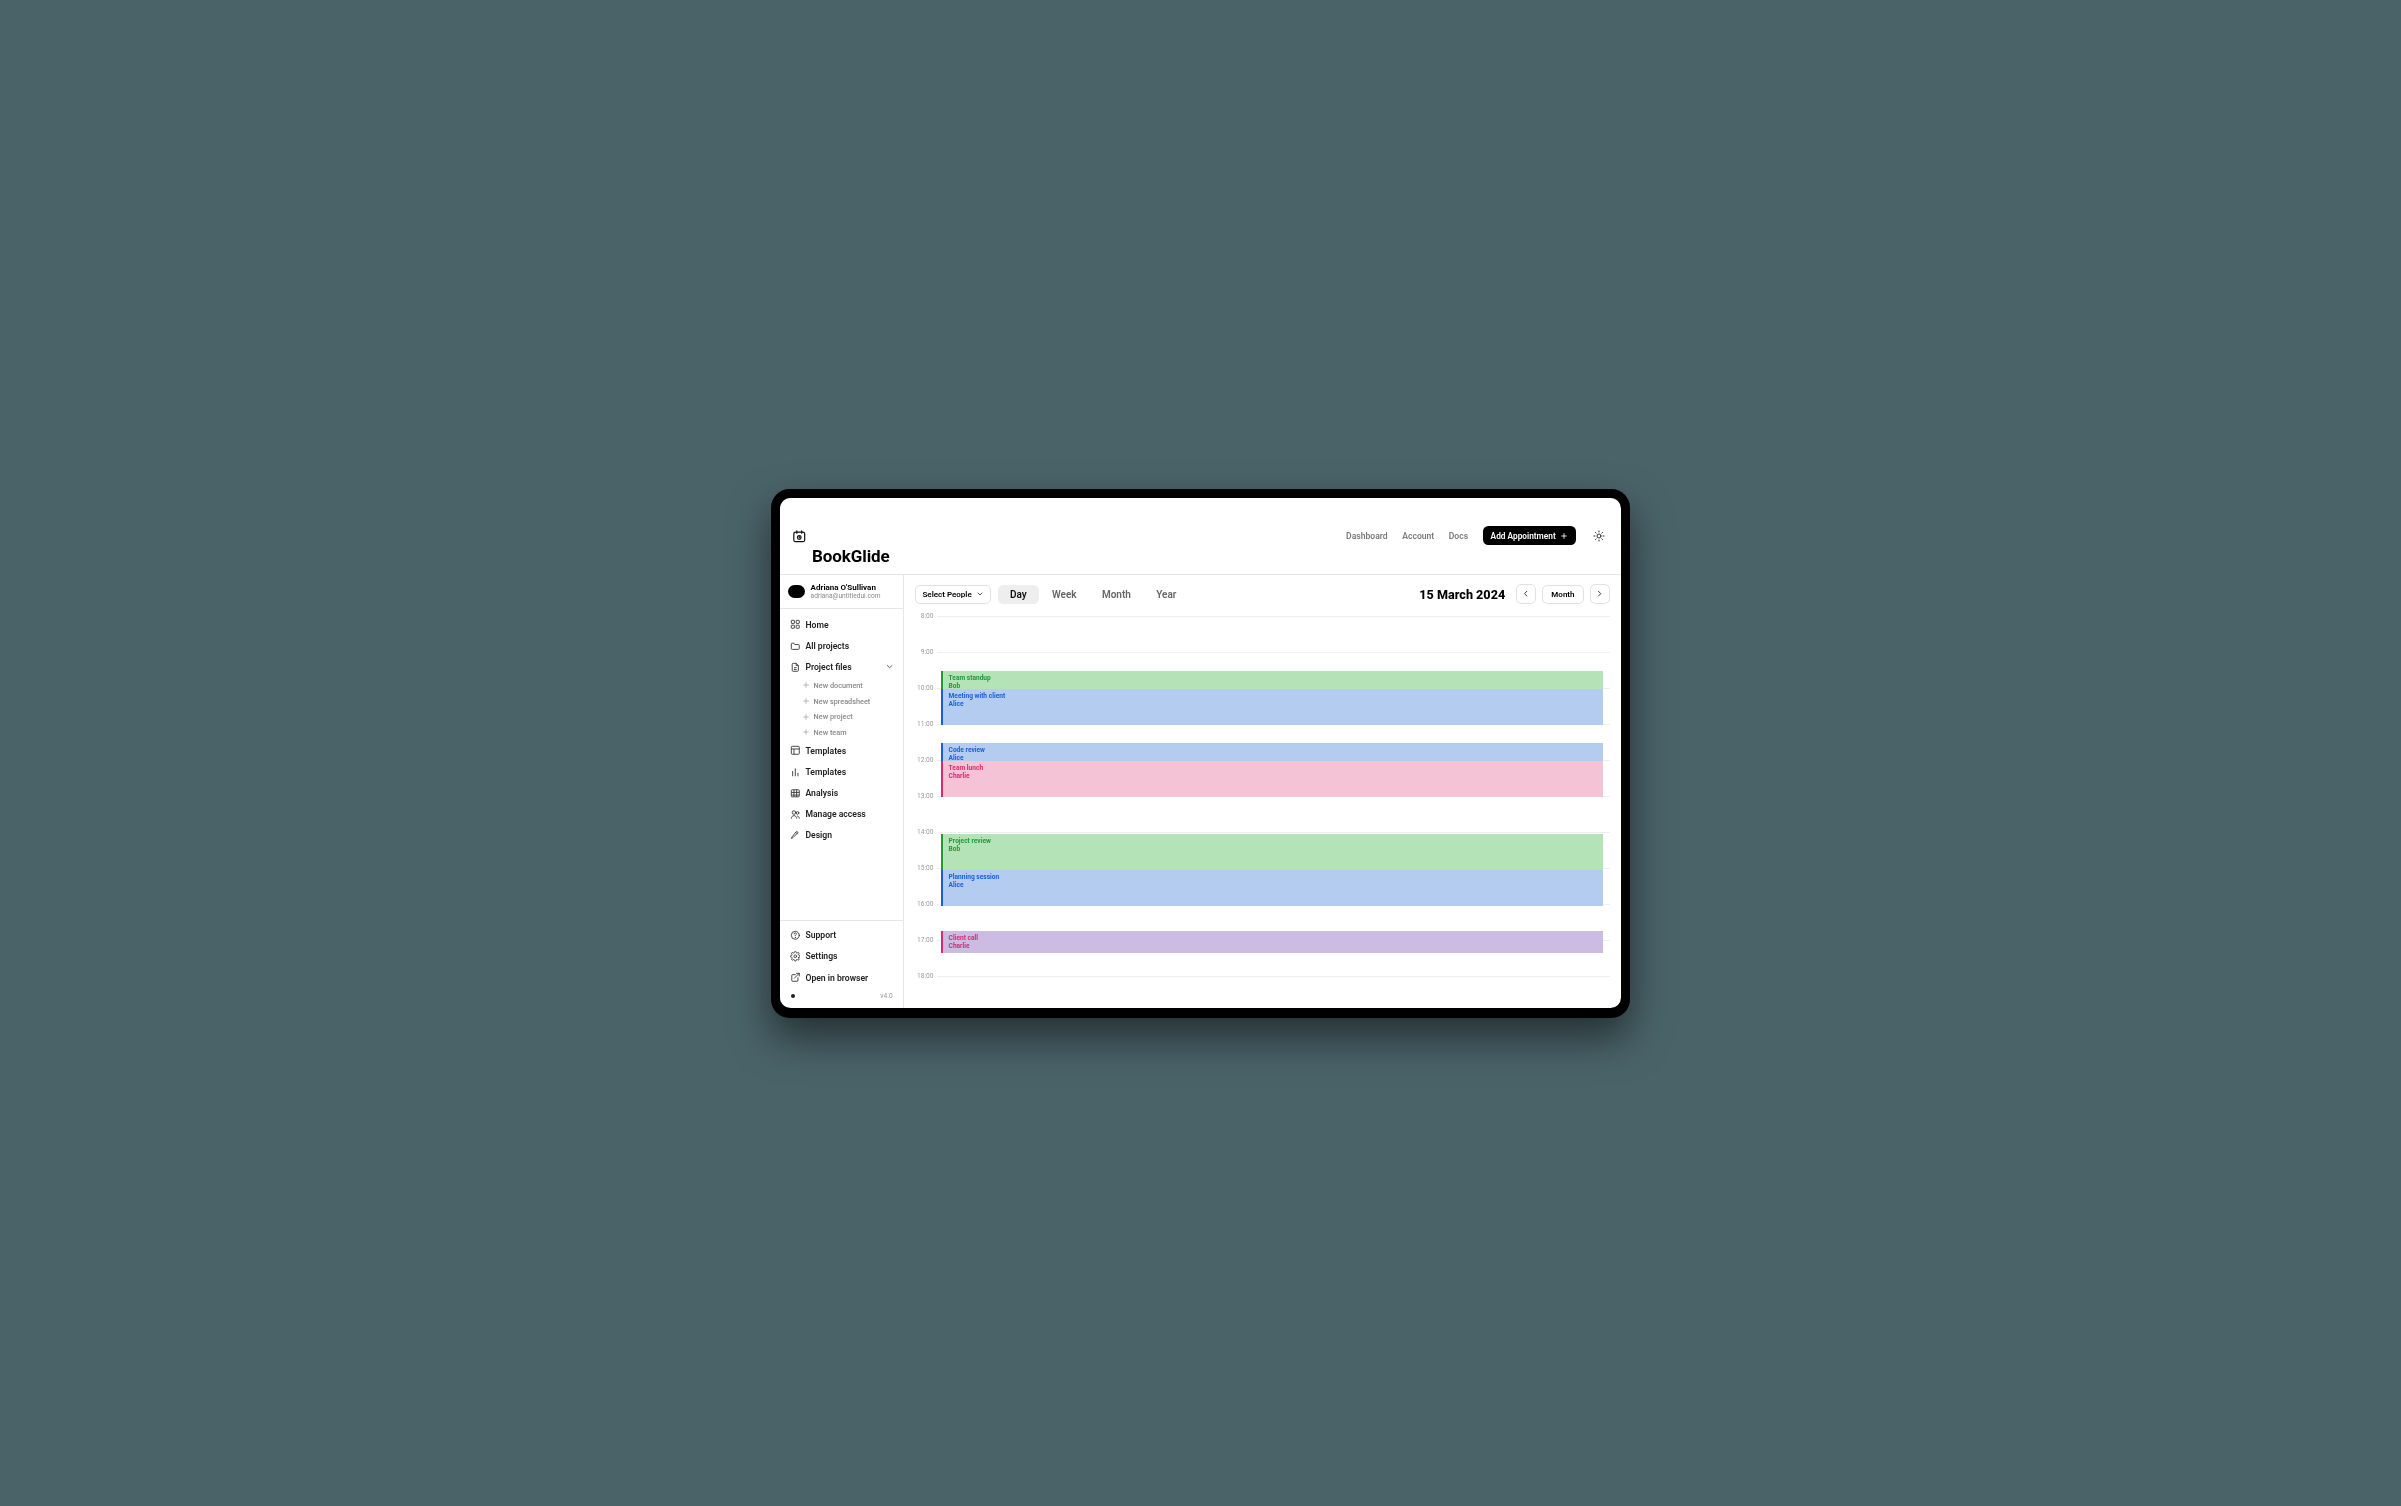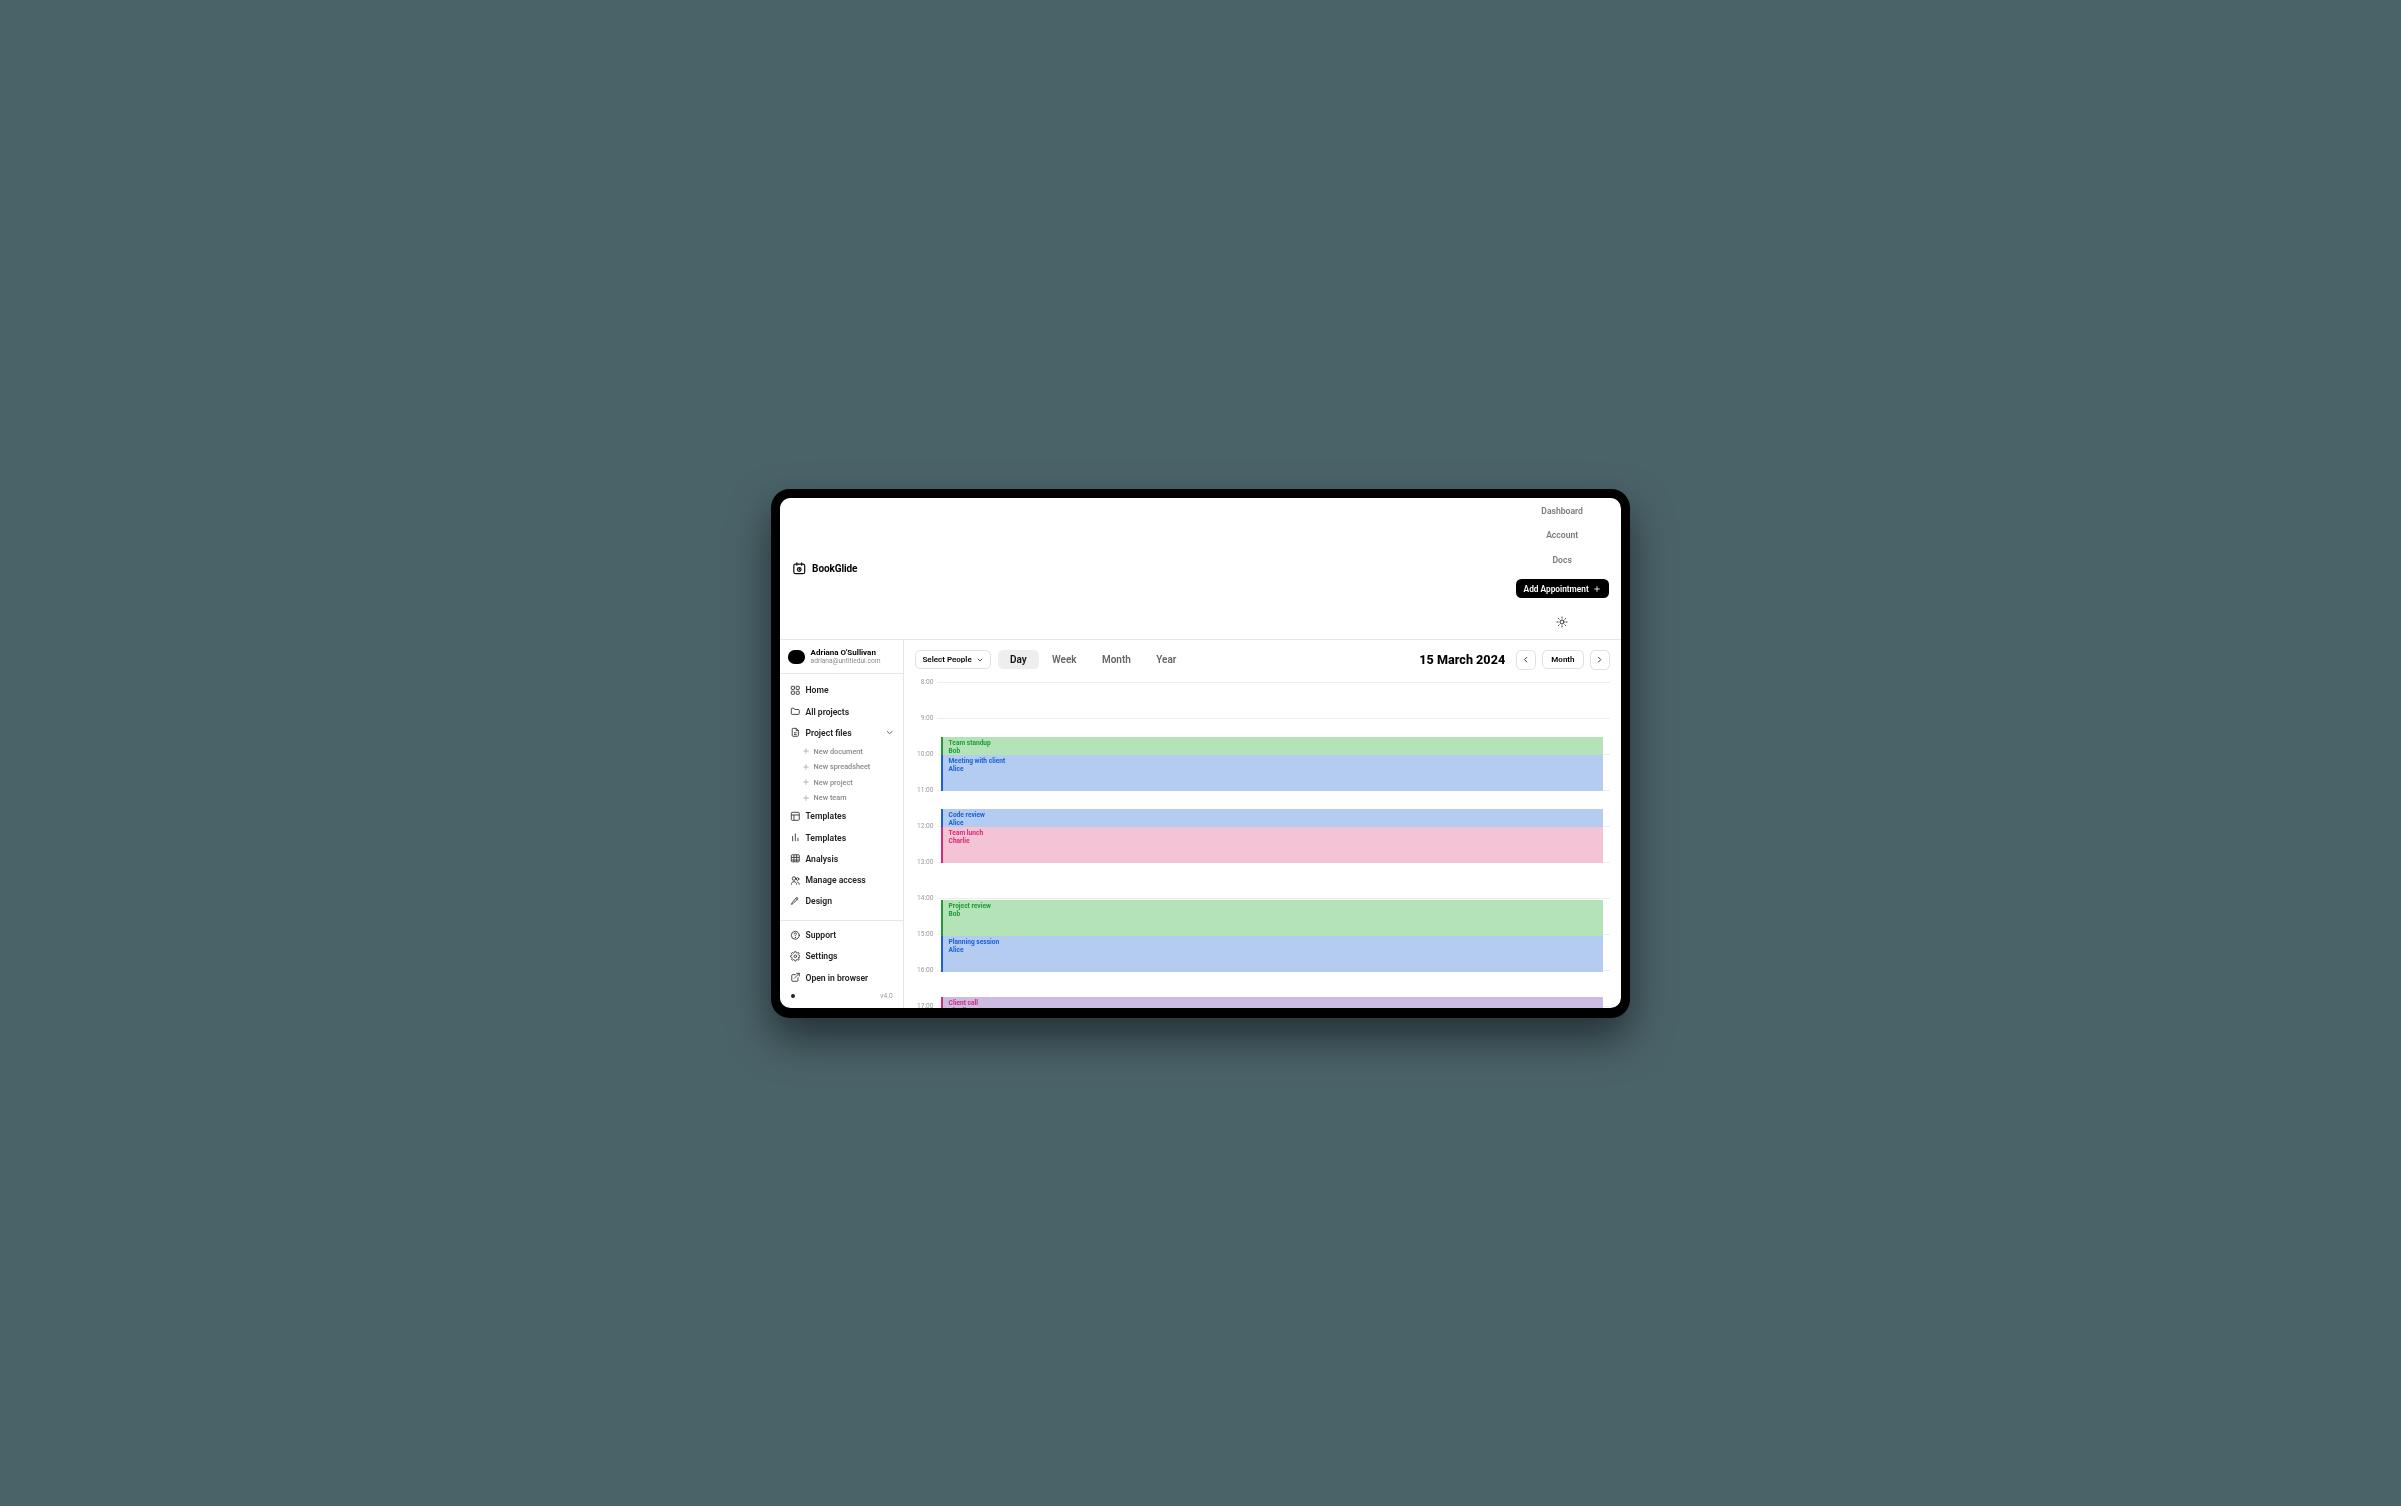--- a/index.html
+++ b/index.html
@@ -42,28 +42,28 @@
     display: flex;
     align-items: center;
     gap: 5.3px;
   }
   .brand .logo {
     width: 14.5px; height: 14.5px;
     display:flex; align-items:center; justify-content:center;
   }
   .brand .name {
     font-weight: 700;
-    font-size: 10px;
+    font-size: 17px;
     letter-spacing: -0.1px;
+    margin-top: 40px;
   }
   .topnav {
     display: flex;
     align-items: center;
     gap: 14.5px;
-    flex-direction: column;
   }
   .topnav .link {
     font-size: 8.6px;
     color: #7a7a7a;
     font-weight: 600;
     cursor: pointer;
   }
   .add-btn {
     background: #000;
     color: #fff;

